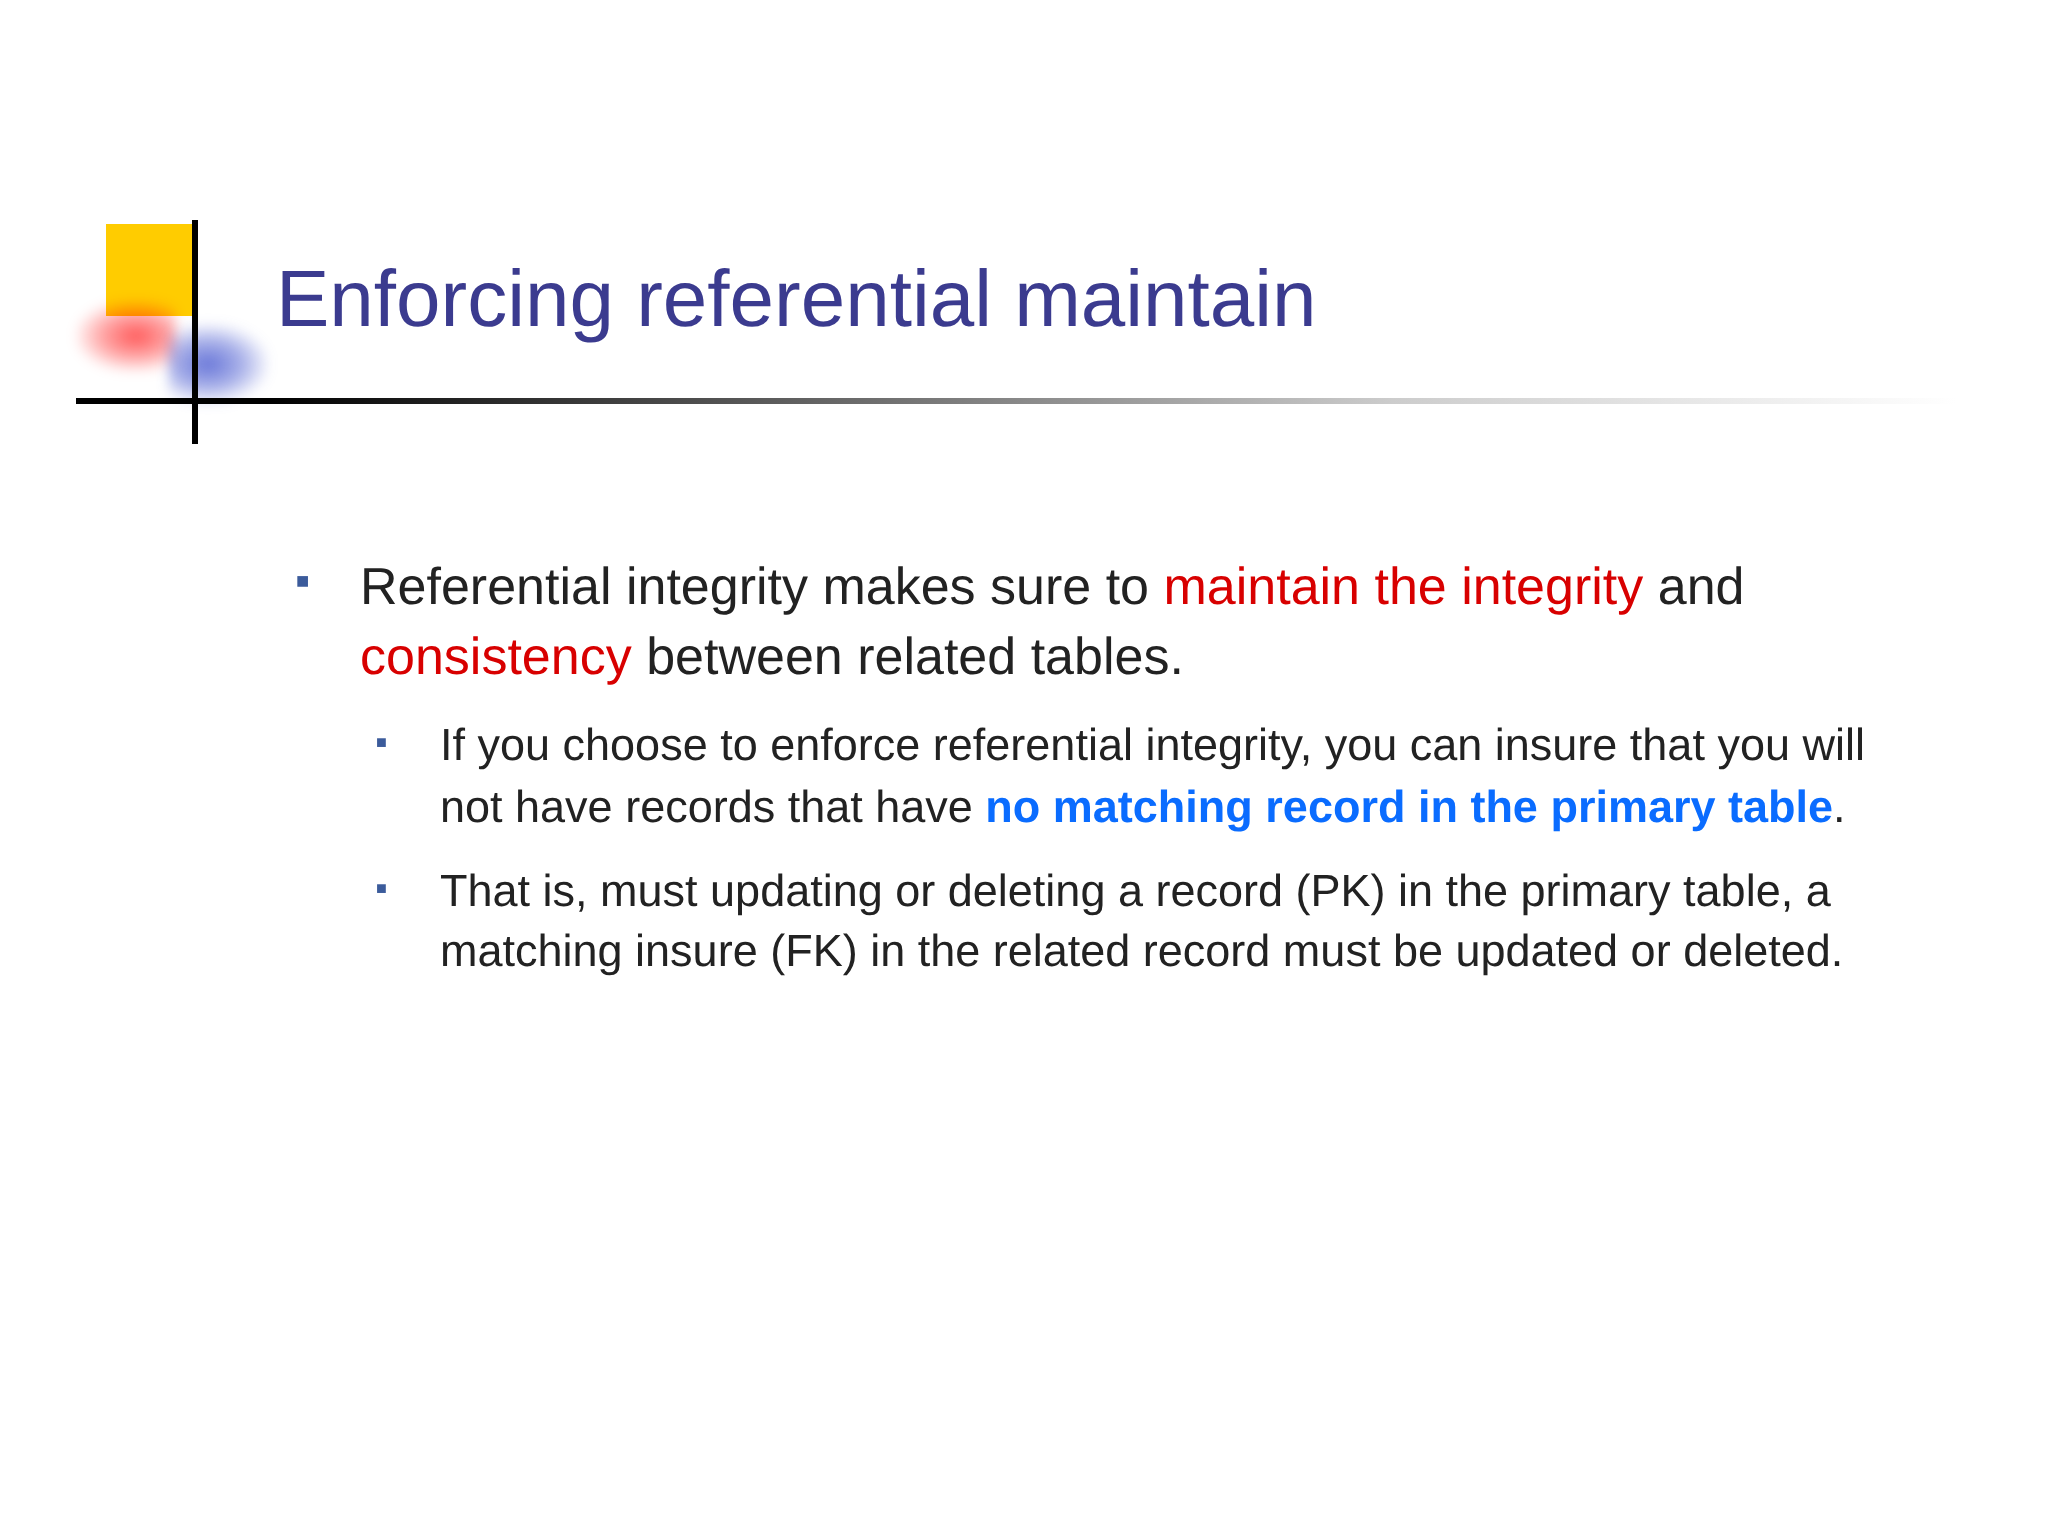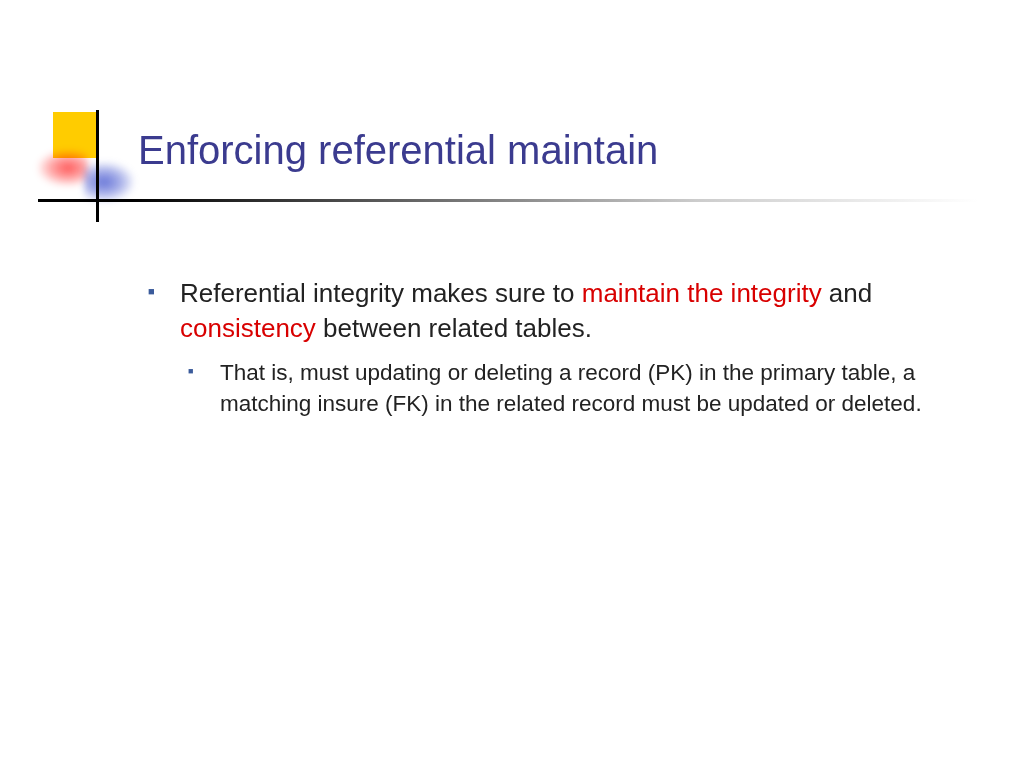--- a/index.html
+++ b/index.html
@@ -138,18 +138,21 @@
 <div class="hline"></div>
 
 <div class="title">Enforcing referential maintain</div>
 
 <div class="content">
   <ul class="main-list">
     <li>
       <span>Referential integrity makes sure to </span><span class="hl-red">maintain the integrity</span><span> and </span><span class="hl-red">consistency</span><span> between related tables.</span>
       <ul class="sub-list">
         <li>
+          <span>If you choose to enforce referential integrity, you can insure that you will not have records that have </span><span class="hl-blue">no matching record in the primary table</span><span>.</span>
+        </li>
+        <li>
           <span>That is, must </span><span>updating or deleting a record (PK) in the primary table, a matching insure (FK) in the related record must be updated or deleted.</span>
         </li>
       </ul>
     </li>
   </ul>
 </div>
 
 </body></html>

